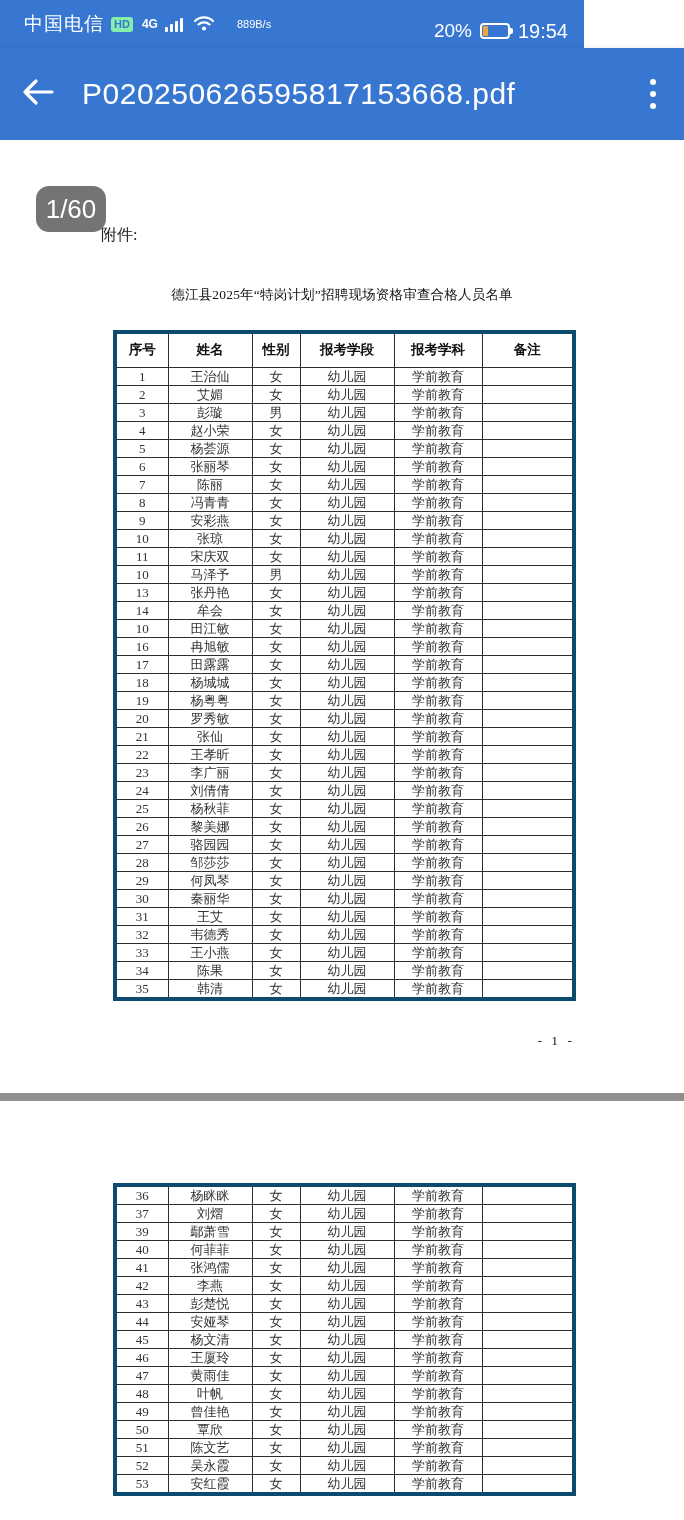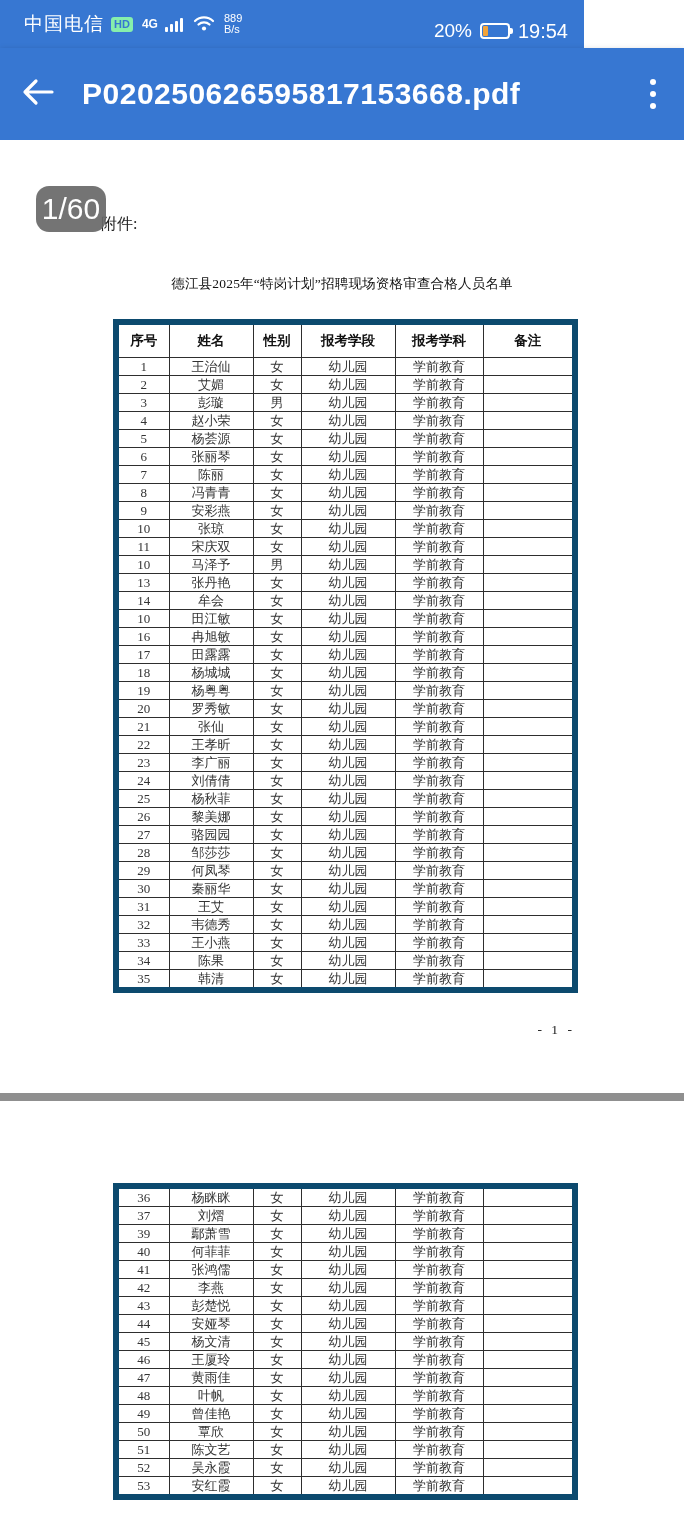--- a/index.html
+++ b/index.html
@@ -18,68 +18,68 @@
   .hd-badge {
     background:#86efac; color:#3777d2; font-weight:bold; font-size:11px;
     border-radius:3px; padding:1px 3px; line-height:13px;
   }
   .net { font-size:12px; font-weight:bold; line-height:10px; margin-left:2px; }
   .bars { display:flex; align-items:flex-end; gap:2px; height:16px; }
   .bars i { display:block; width:3px; background:#fff; border-radius:1px; }
   .bars i:nth-child(1){height:5px;} .bars i:nth-child(2){height:8px;}
   .bars i:nth-child(3){height:11px;} .bars i:nth-child(4){height:14px;}
   .wifi { margin-left:3px; }
-  .speed { display:flex; flex-direction:column; font-size:11px; line-height:11px; margin-left:2px; }
+  .speed { display:flex; flex-direction:row; font-size:11px; line-height:11px; margin-left:15px; }
   .pct { font-size:19px; }
   .battery { position:relative; width:30px; height:16px; border:2px solid #fff; border-radius:4px; display:inline-block; }
   .battery .fill { position:absolute; left:1px; top:1px; bottom:1px; width:5px; background:#f2a33a; border-radius:1px; }
   .battery .tip { position:absolute; right:-5px; top:3px; width:3px; height:6px; background:#fff; border-radius:0 2px 2px 0; }
   .clock { font-size:20px; }
 
   
   .toolbar {
     position:absolute; top:48px; left:0; width:684px; height:92px;
     background:#3777d2; color:#fff; display:flex; align-items:center;
     box-shadow:0 3px 7px rgba(0,0,0,0.28);
   }
   .back { width:76px; height:92px; display:flex; align-items:center; justify-content:center; cursor:pointer; }
   .tb-title {
-    flex:1; font-size:30px; font-weight:700; letter-spacing:0.5px;
+    flex:1; font-size:30px; font-weight:400; letter-spacing:0.5px;
     white-space:nowrap; overflow:hidden; text-overflow:ellipsis; padding-left:6px;
   }
   .menu { width:62px; height:92px; display:flex; flex-direction:column; align-items:center; justify-content:center; gap:6px; cursor:pointer; }
   .menu i { width:6px; height:6px; border-radius:50%; background:#fff; }
 
   
   .viewport { position:absolute; top:140px; left:0; width:684px; height:1380px; background:#fff; overflow:hidden; }
 
   .page-badge {
     position:absolute; left:36px; top:46px; width:70px; height:46px;
     background:rgba(104,104,104,0.92); border-radius:13px; color:#fff;
-    font-size:30px; display:flex; align-items:center; justify-content:center; z-index:5;
+    font-size:26px; display:flex; align-items:center; justify-content:center; z-index:5;
   }
 
   .page { position:absolute; left:0; width:684px; background:#fff; font-family:"Liberation Serif",serif; color:#1d1d1d; }
-  .page1 { top:4px; height:953px; }
+  .page1 { top:15px; height:953px; }
   .separator { position:absolute; top:953px; left:0; width:684px; height:8px; background:#8f8f8f; }
   .page2 { top:961px; height:419px; }
 
   .attach { position:absolute; left:101px; top:70px; font-size:16px; color:#222; }
   .doc-title { position:absolute; left:0; top:131px; width:684px; text-align:center; font-size:13.5px; font-weight:normal; letter-spacing:0.2px; color:#111; }
 
   table.roster { border-collapse:collapse; table-layout:fixed; position:absolute; left:113px; width:459px; }
   .page1 table.roster { top:175px; }
   .page2 table.roster { top:82px; }
   table.roster th, table.roster td {
     border:1px solid #2e2e2e; text-align:center; vertical-align:middle;
     font-size:13px; color:#333; padding:0; overflow:hidden; white-space:nowrap;
   }
   table.roster th { height:35px; font-size:13.5px; font-weight:bold; color:#111; }
   table.roster td { height:17.45px; line-height:17px; }
-  table.roster { border:6px solid #0c4a6e;padding-left:7px; }
+  table.roster { border:4px solid #0c4a6e;padding-left:7px; }
   col.c1{width:53px;} col.c2{width:84px;} col.c3{width:48px;}
   col.c4{width:94px;} col.c5{width:88px;} col.c6{width:92px;}
 
   .pgfoot { position:absolute; top:878px; right:109px; font-size:13.5px; letter-spacing:3px; color:#222; }
 </style>
 </head>
 <body>
 
 <div class="screen">
 

